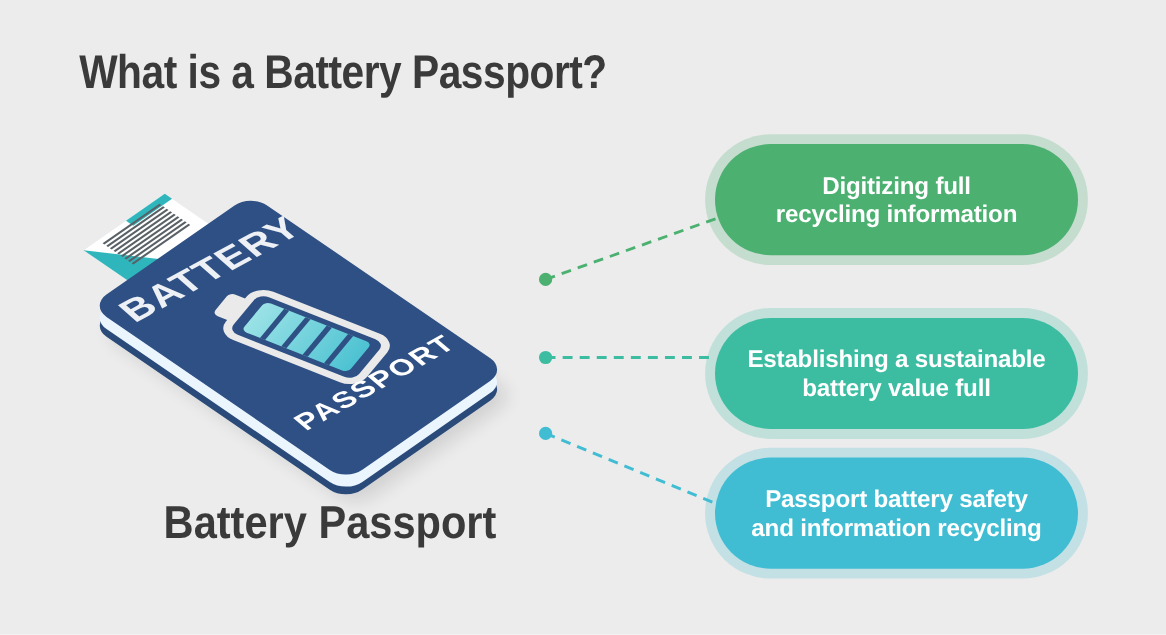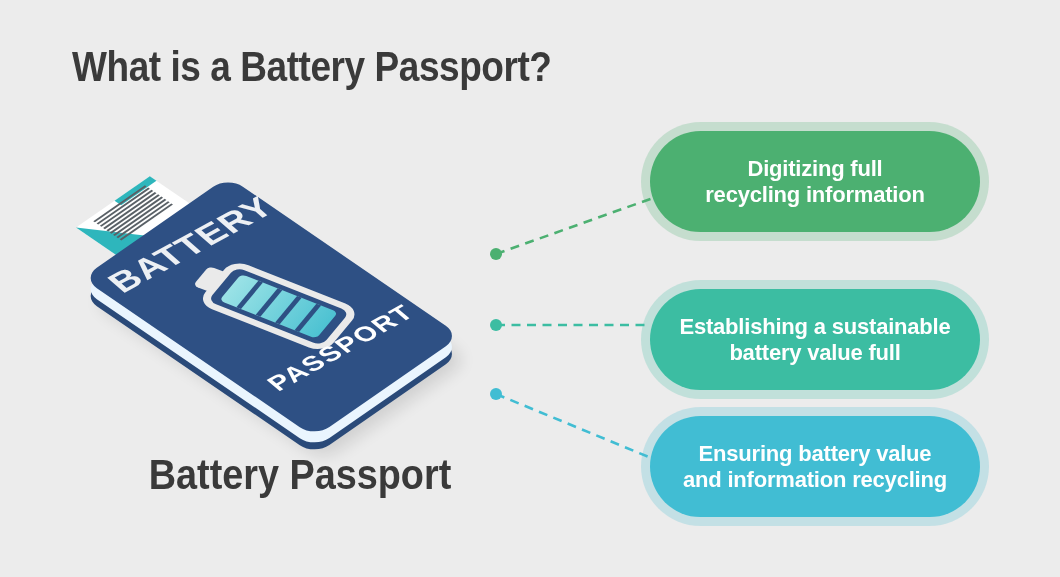--- a/index.html
+++ b/index.html
@@ -127,17 +127,17 @@
     <div>Digitizing full</div>
     <div>recycling information</div>
   </div>
 
   <div class="callout callout-2" style="--accent: #3cbda2; --halo: rgba(60,189,162,0.24);">
     <div>Establishing a sustainable</div>
     <div>battery value full</div>
   </div>
 
   <div class="callout callout-3" style="--accent: #41bdd3; --halo: rgba(65,189,211,0.24);">
-    <div>Ensuring battery value</div>
+    <div>Passport battery safety</div>
     <div>and information recycling</div>
   </div>
 
 </div>
 
 </body></html>

